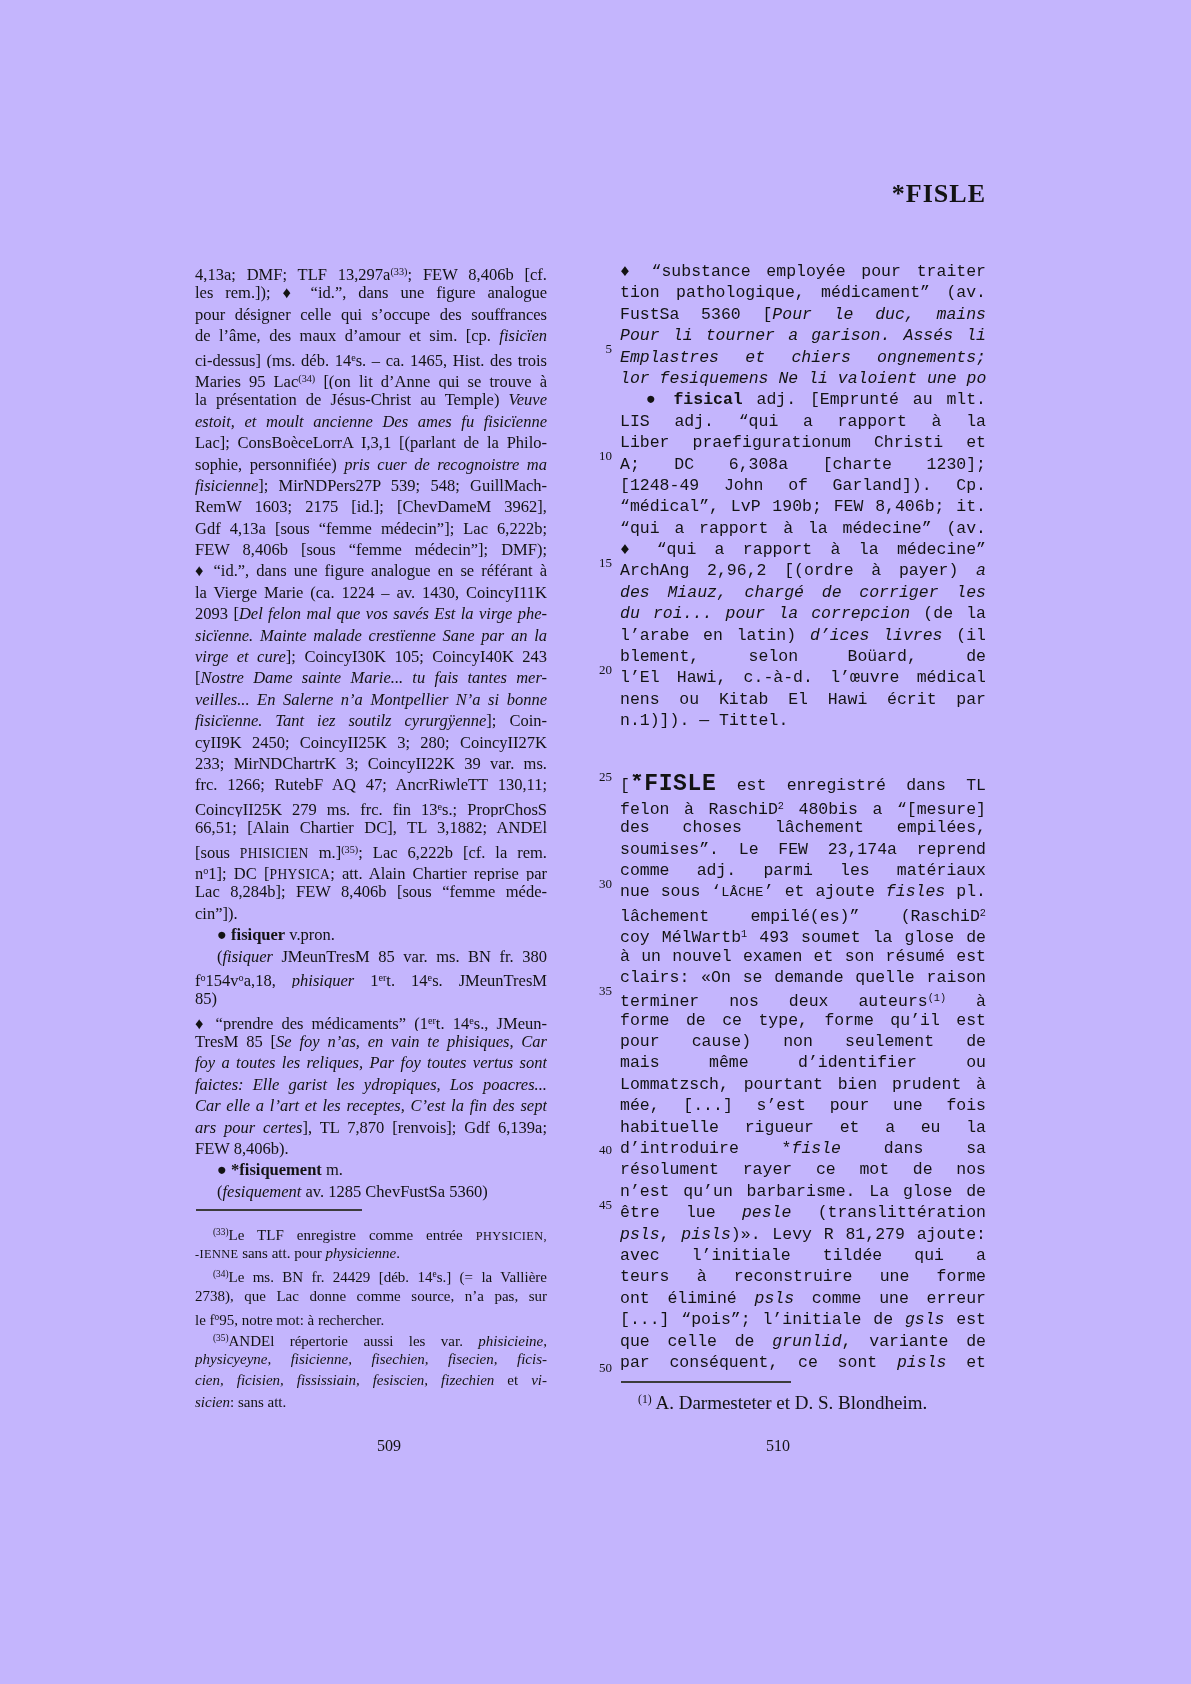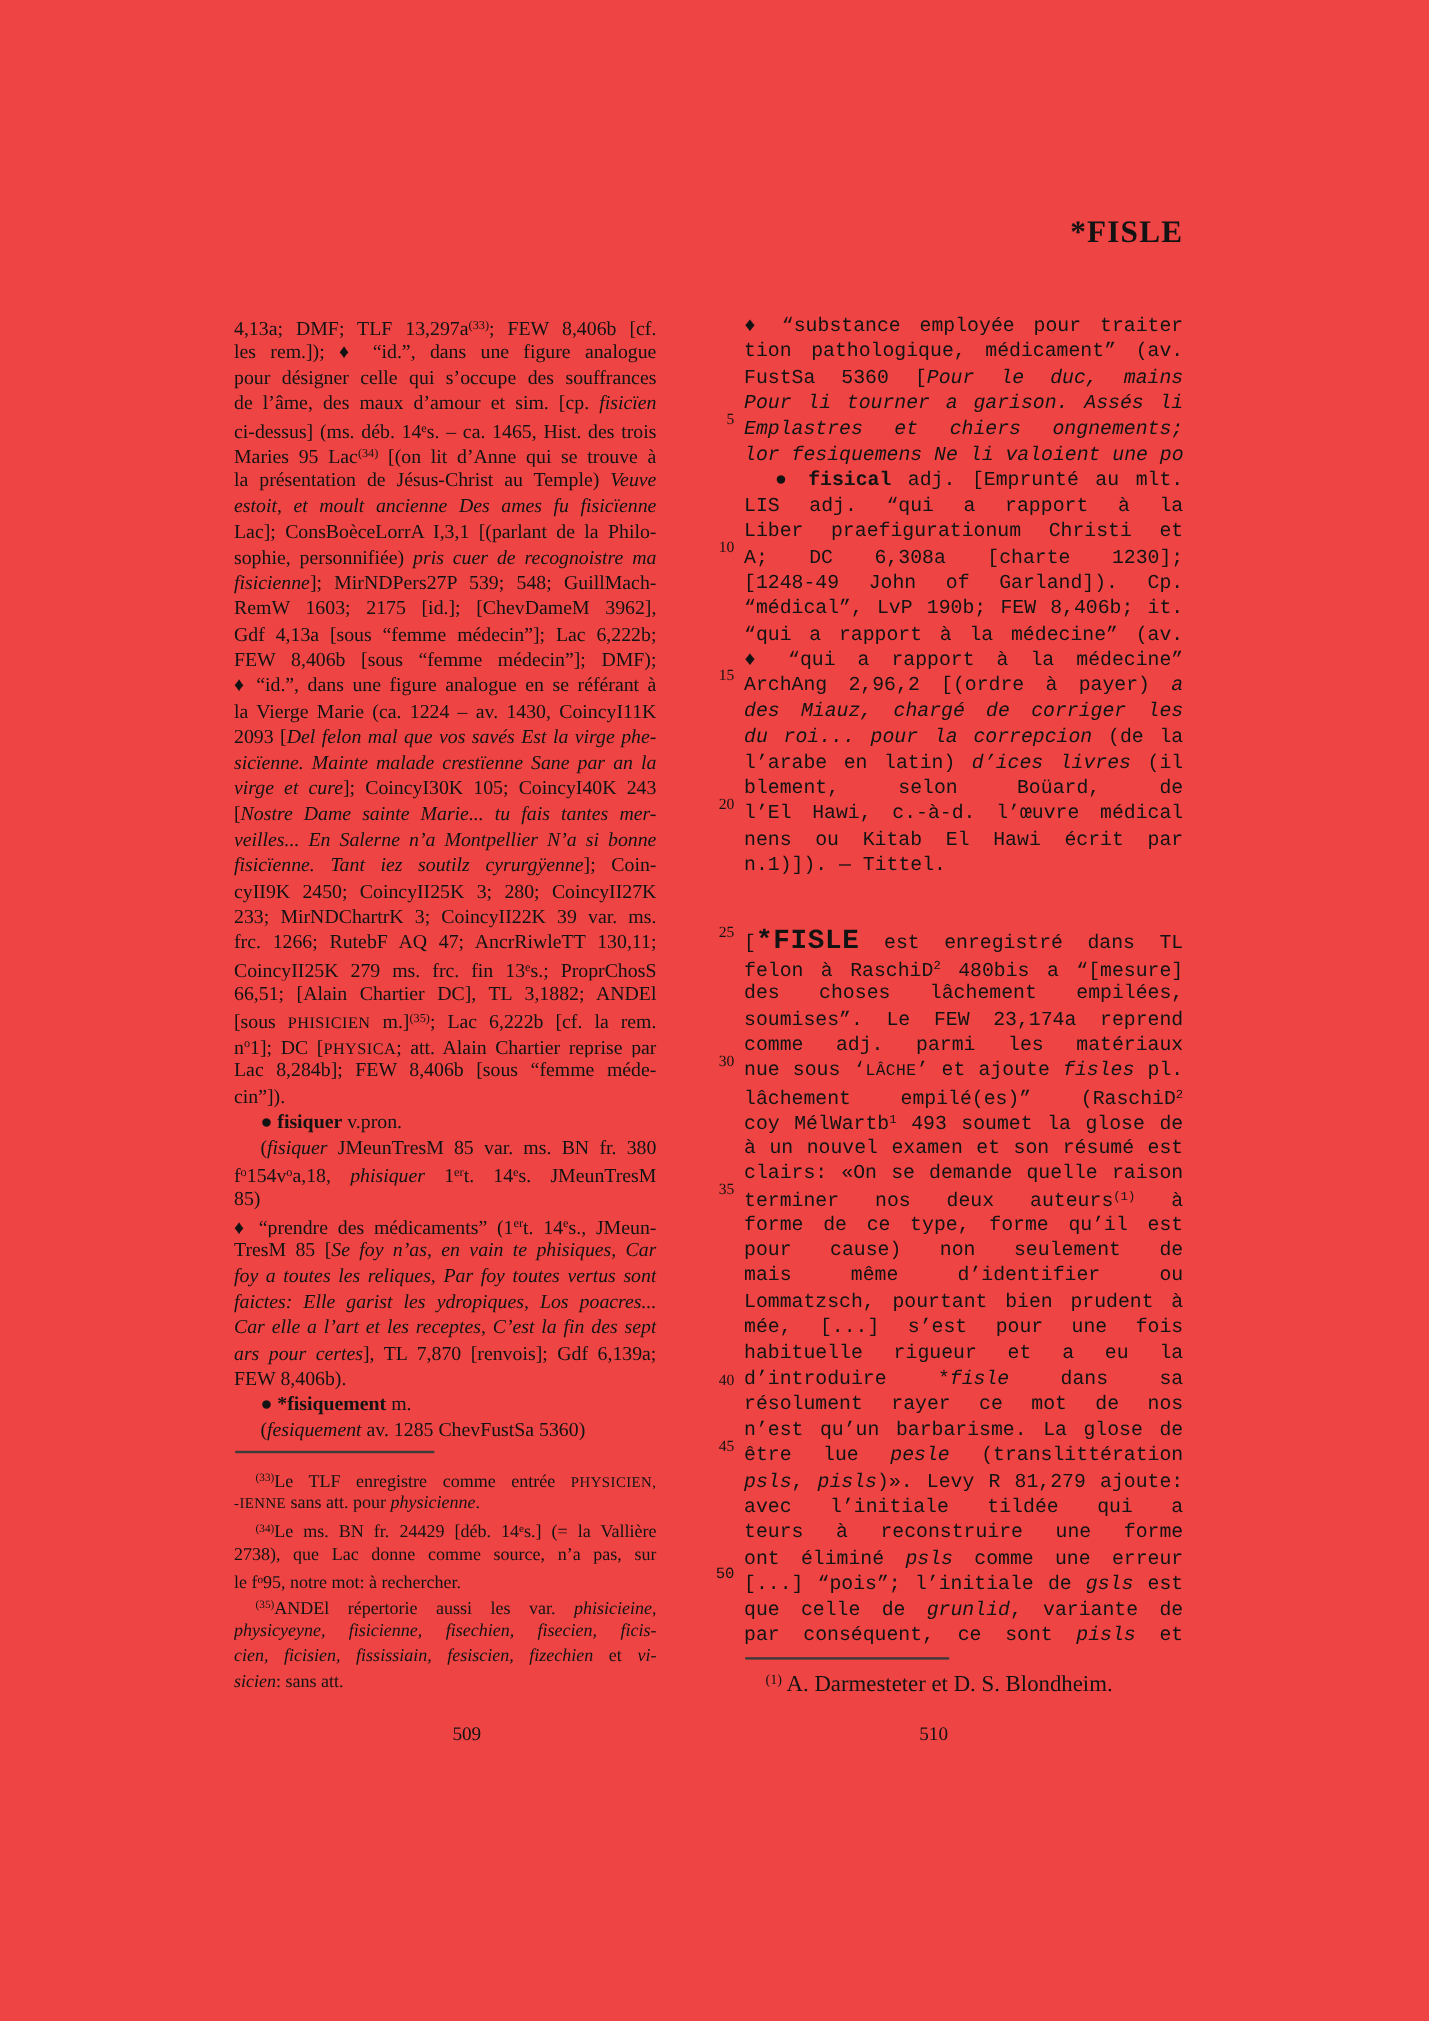--- a/index.html
+++ b/index.html
@@ -1,16 +1,16 @@
 <!DOCTYPE html>
 <html><head>
 <meta charset="utf-8">
 <style>
   html,body{margin:0;padding:0;background:#e8e8e8;}
-  .page{position:relative;width:1191px;height:1684px;background:#ef4444;color:#131313;
+  .page{position:relative;width:1191px;height:1684px;background:#c4b5fd;color:#131313;
         font-family:"Liberation Serif", serif;font-size:16.5px;overflow:hidden;}
   .running-head{position:absolute;top:179px;left:620px;width:366px;text-align:right;
         font-weight:bold;font-size:26px;letter-spacing:1px;}
   .col{position:absolute;}
   #col-left{left:195px;top:261px;width:352px;}
   #col-right{left:620px;top:261px;width:366px;font-family:Liberation Mono, monospace;}
   #col-left-fn{left:195px;top:1222px;width:352px;font-size:15px;}
   #col-right-fn{left:620px;top:1389px;width:366px;font-size:19px;}
   .ln{height:21.4px;line-height:21.4px;overflow:hidden;}
   .fnotes .ln{height:21.2px;line-height:21.2px;}
@@ -161,18 +161,18 @@
   <div id="gutter">
       <div class="gnum" style="top: 342px;">5</div>
       <div class="gnum" style="top: 449px;">10</div>
       <div class="gnum" style="top: 556px;">15</div>
       <div class="gnum" style="top: 663px;">20</div>
       <div class="gnum" style="top: 770px;">25</div>
       <div class="gnum" style="top: 877px;">30</div>
       <div class="gnum" style="top: 984px;">35</div>
       <div class="gnum" style="top: 1143px;">40</div>
       <div class="gnum" style="top: 1198px;">45</div>
-      <div class="gnum" style="top: 1305px; font-family: Liberation Mono, monospace;">50</div>
+      <div class="gnum" style="top: 1361px;">50</div>
     </div>
 
   <div id="pnum-left" class="pnum">509</div>
   <div id="pnum-right" class="pnum">510</div>
 </div>
 
 </body></html>

